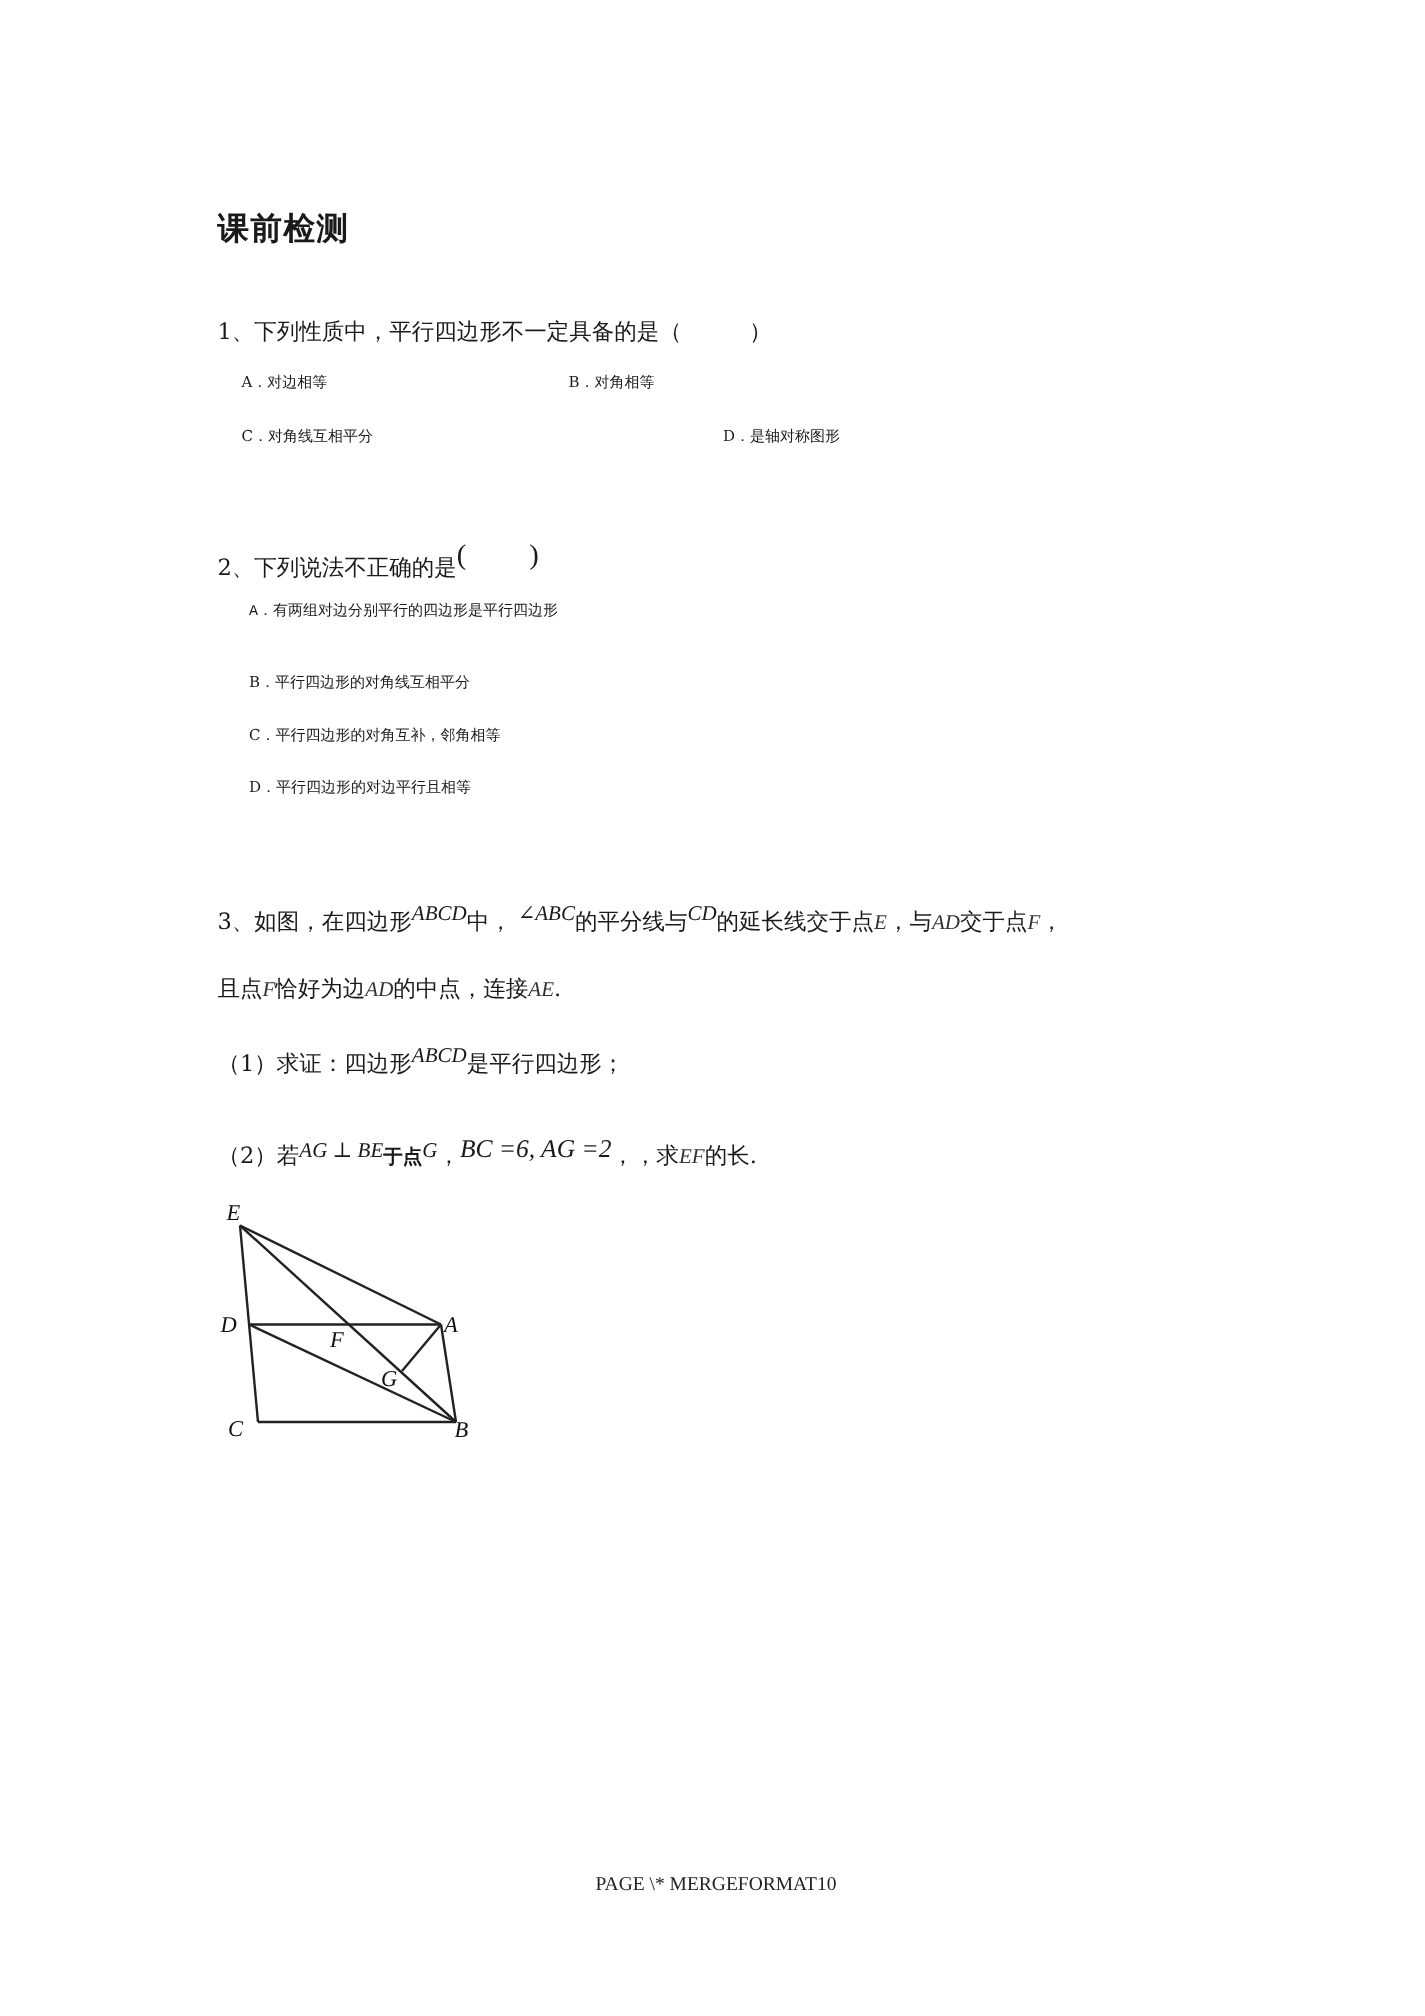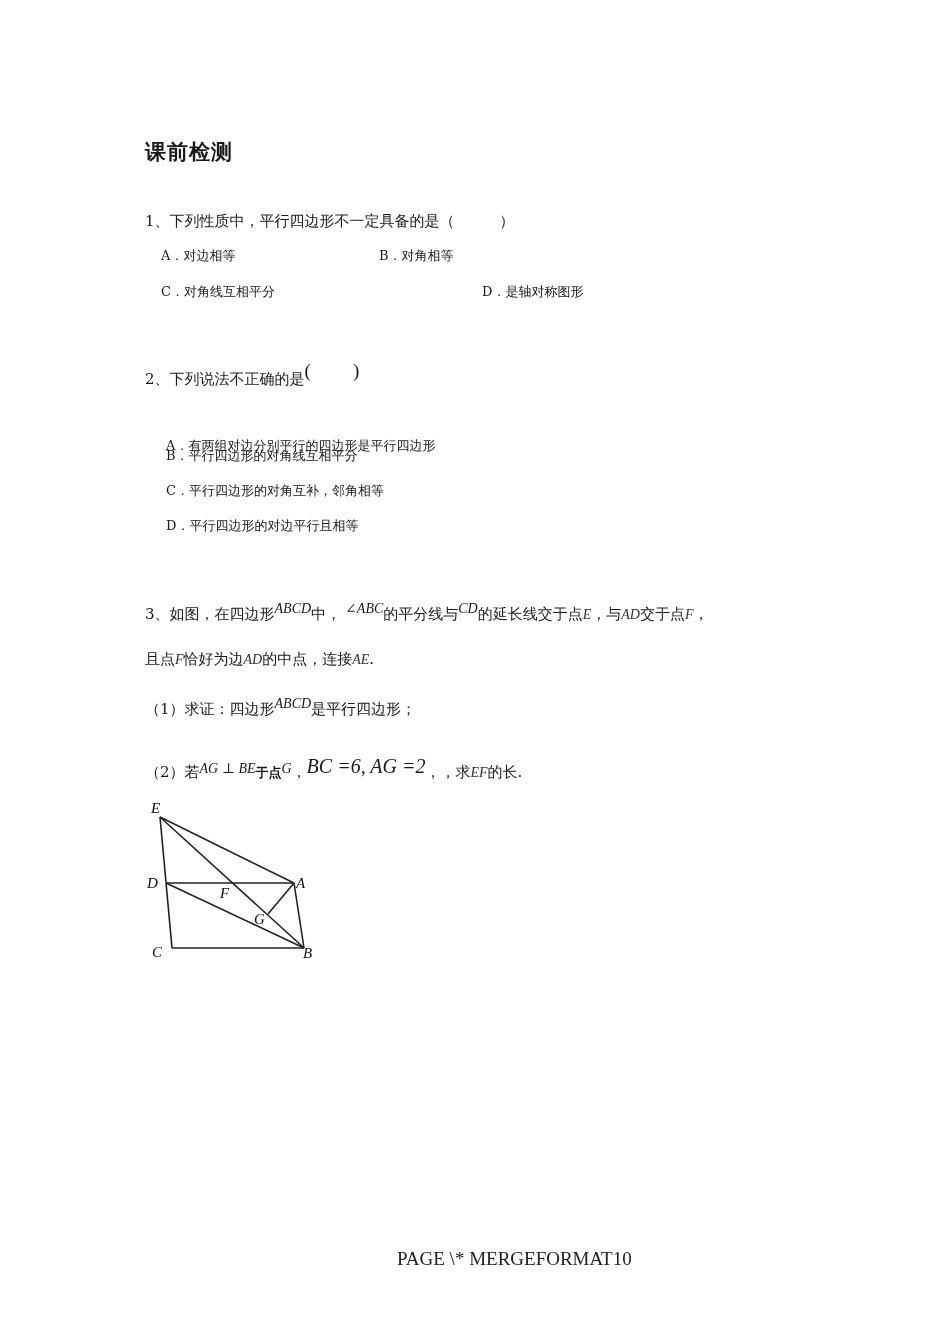--- a/index.html
+++ b/index.html
@@ -2,25 +2,25 @@
 <html><head>
   <meta charset="utf-8">
   <style>
     html, body { margin: 0; padding: 0; background: #ffffff; }
     body { width: 950px; height: 1344px; position: relative; overflow: hidden;
            font-family: "DejaVu Serif", "Liberation Serif", serif; color: #1a1a1a; }
     .abs { position: absolute; white-space: nowrap; }
     .title { left: 145px; top: 138px; font-size: 21px; font-weight: bold;
              font-family: "DejaVu Sans", "Liberation Sans", sans-serif; letter-spacing: 1px; }
     .q { font-size: 15px; line-height: 20px; }
-    .opt { font-size: 13px; line-height: 20px; }
+    .opt { font-size: 10px; line-height: 20px; }
     .math { font-family: "Liberation Serif", "DejaVu Serif", serif; font-style: italic; font-size: 14px; }
     .math-s { font-family: "Liberation Serif", "DejaVu Serif", serif; font-style: italic; font-size: 14px; color:#333; }
     .paren { font-family: "Liberation Serif", serif; font-size: 19px; }
-    .footer { left: 397px; top: 1248px; font-size: 19px; font-family: "Liberation Serif", serif; color:#222; }
+    .footer { left: 397px; top: 1248px; font-size: 13px; font-family: "Liberation Serif", serif; color:#222; }
     svg text { font-family: "Liberation Serif", serif; font-style: italic; font-size: 15px; fill: #111; }
   </style>
 </head>
 <body>
 
 <div class="abs title">课前检测</div>
 
 <div class="abs q" style="left:145px; top:211px;">1、下列性质中，平行四边形不一定具备的是（　　　）</div>
 <div class="abs opt" style="left:161px; top:246px;">
   <span>A．</span><span>对边相等</span>
@@ -31,21 +31,21 @@
 <div class="abs opt" style="left:161px; top:282px;">
   <span>C．</span><span>对角线互相平分</span>
 </div>
 <div class="abs opt" style="left:482px; top:282px;">
   <span>D．</span><span>是轴对称图形</span>
 </div>
 
 <div class="abs q" style="left:145px; top:368px;">
   <span>2、下列说法不正确的是</span><span class="paren" style="position:relative; top:-7px;">(</span><span style="display:inline-block; width:42px;"></span><span class="paren" style="position:relative; top:-7px;">)</span>
 </div>
-<div class="abs opt" style="left:166px; top:436px;">
+<div class="abs opt" style="left:166px; top:399px;font-family:Liberation Mono, monospace;">
   <span>A．</span><span>有两组对边分别平行的四边形是平行四边形</span>
 </div>
 <div class="abs opt" style="left:166px; top:446px;text-align:right;">
   <span>B．</span><span>平行四边形的对角线互相平分</span>
 </div>
 <div class="abs opt" style="left:166px; top:481px;">
   <span>C．</span><span>平行四边形的对角互补，邻角相等</span>
 </div>
 <div class="abs opt" style="left:166px; top:516px;">
   <span>D．</span><span>平行四边形的对边平行且相等</span>
@@ -54,21 +54,21 @@
 <div class="abs q" style="left:145px; top:604px;">
   <span>3、如图，在四边形</span><span class="math" style="position:relative; top:-6px;">ABCD</span><span>中，</span><span class="math" style="position:relative; top:-6px; margin-left:4px;">∠ABC</span><span>的平分线与</span><span class="math" style="position:relative; top:-6px;">CD</span><span>的延长线交于点</span><span class="math-s">E</span><span>，与</span><span class="math-s">AD</span><span>交于点</span><span class="math-s">F</span><span>，</span>
 </div>
 <div class="abs q" style="left:145px; top:649px;">
   <span>且点</span><span class="math-s">F</span><span>恰好为边</span><span class="math-s">AD</span><span>的中点，连接</span><span class="math-s">AE</span><span>.</span>
 </div>
 <div class="abs q" style="left:145px; top:699px;text-align:center;">
   <span>（1）求证：四边形</span><span class="math" style="position:relative; top:-6px;">ABCD</span><span>是平行四边形；</span>
 </div>
 <div class="abs q" style="left:145px; top:760px;">
-  <span>（2）若</span><span class="math" style="position:relative; top:-4px;">AG ⊥ BE</span><span style="font-size:13px;font-weight:bold;">于点</span><span class="math" style="position:relative; top:-4px;">G</span><span>，</span><span class="math" style="position:relative; top:-4px; font-size:20px;">BC =6, AG =2</span><span>，，求</span><span class="math-s">EF</span><span>的长.</span>
+  <span>（2）若</span><span class="math" style="position:relative; top:-4px;">AG ⊥ BE</span><span style="font-size:13px;font-weight:bold;">于点</span><span class="math" style="position:relative; top:-4px;">G</span><span>，</span><span class="math" style="position:relative; top:-4px; font-size:17px;">BC =6, AG =2</span><span>，，求</span><span class="math-s">EF</span><span>的长.</span>
 </div>
 
 <svg class="abs" style="left:0; top:0;" width="950" height="1344">
   <g stroke="#222" stroke-width="1.6" fill="none">
     <line x1="160" y1="817" x2="172" y2="948"></line>
     <line x1="172" y1="948" x2="304" y2="948"></line>
     <line x1="304" y1="948" x2="294" y2="883"></line>
     <line x1="166" y1="883" x2="294" y2="883"></line>
     <line x1="160" y1="817" x2="294" y2="883"></line>
     <line x1="160" y1="817" x2="304" y2="948"></line>

